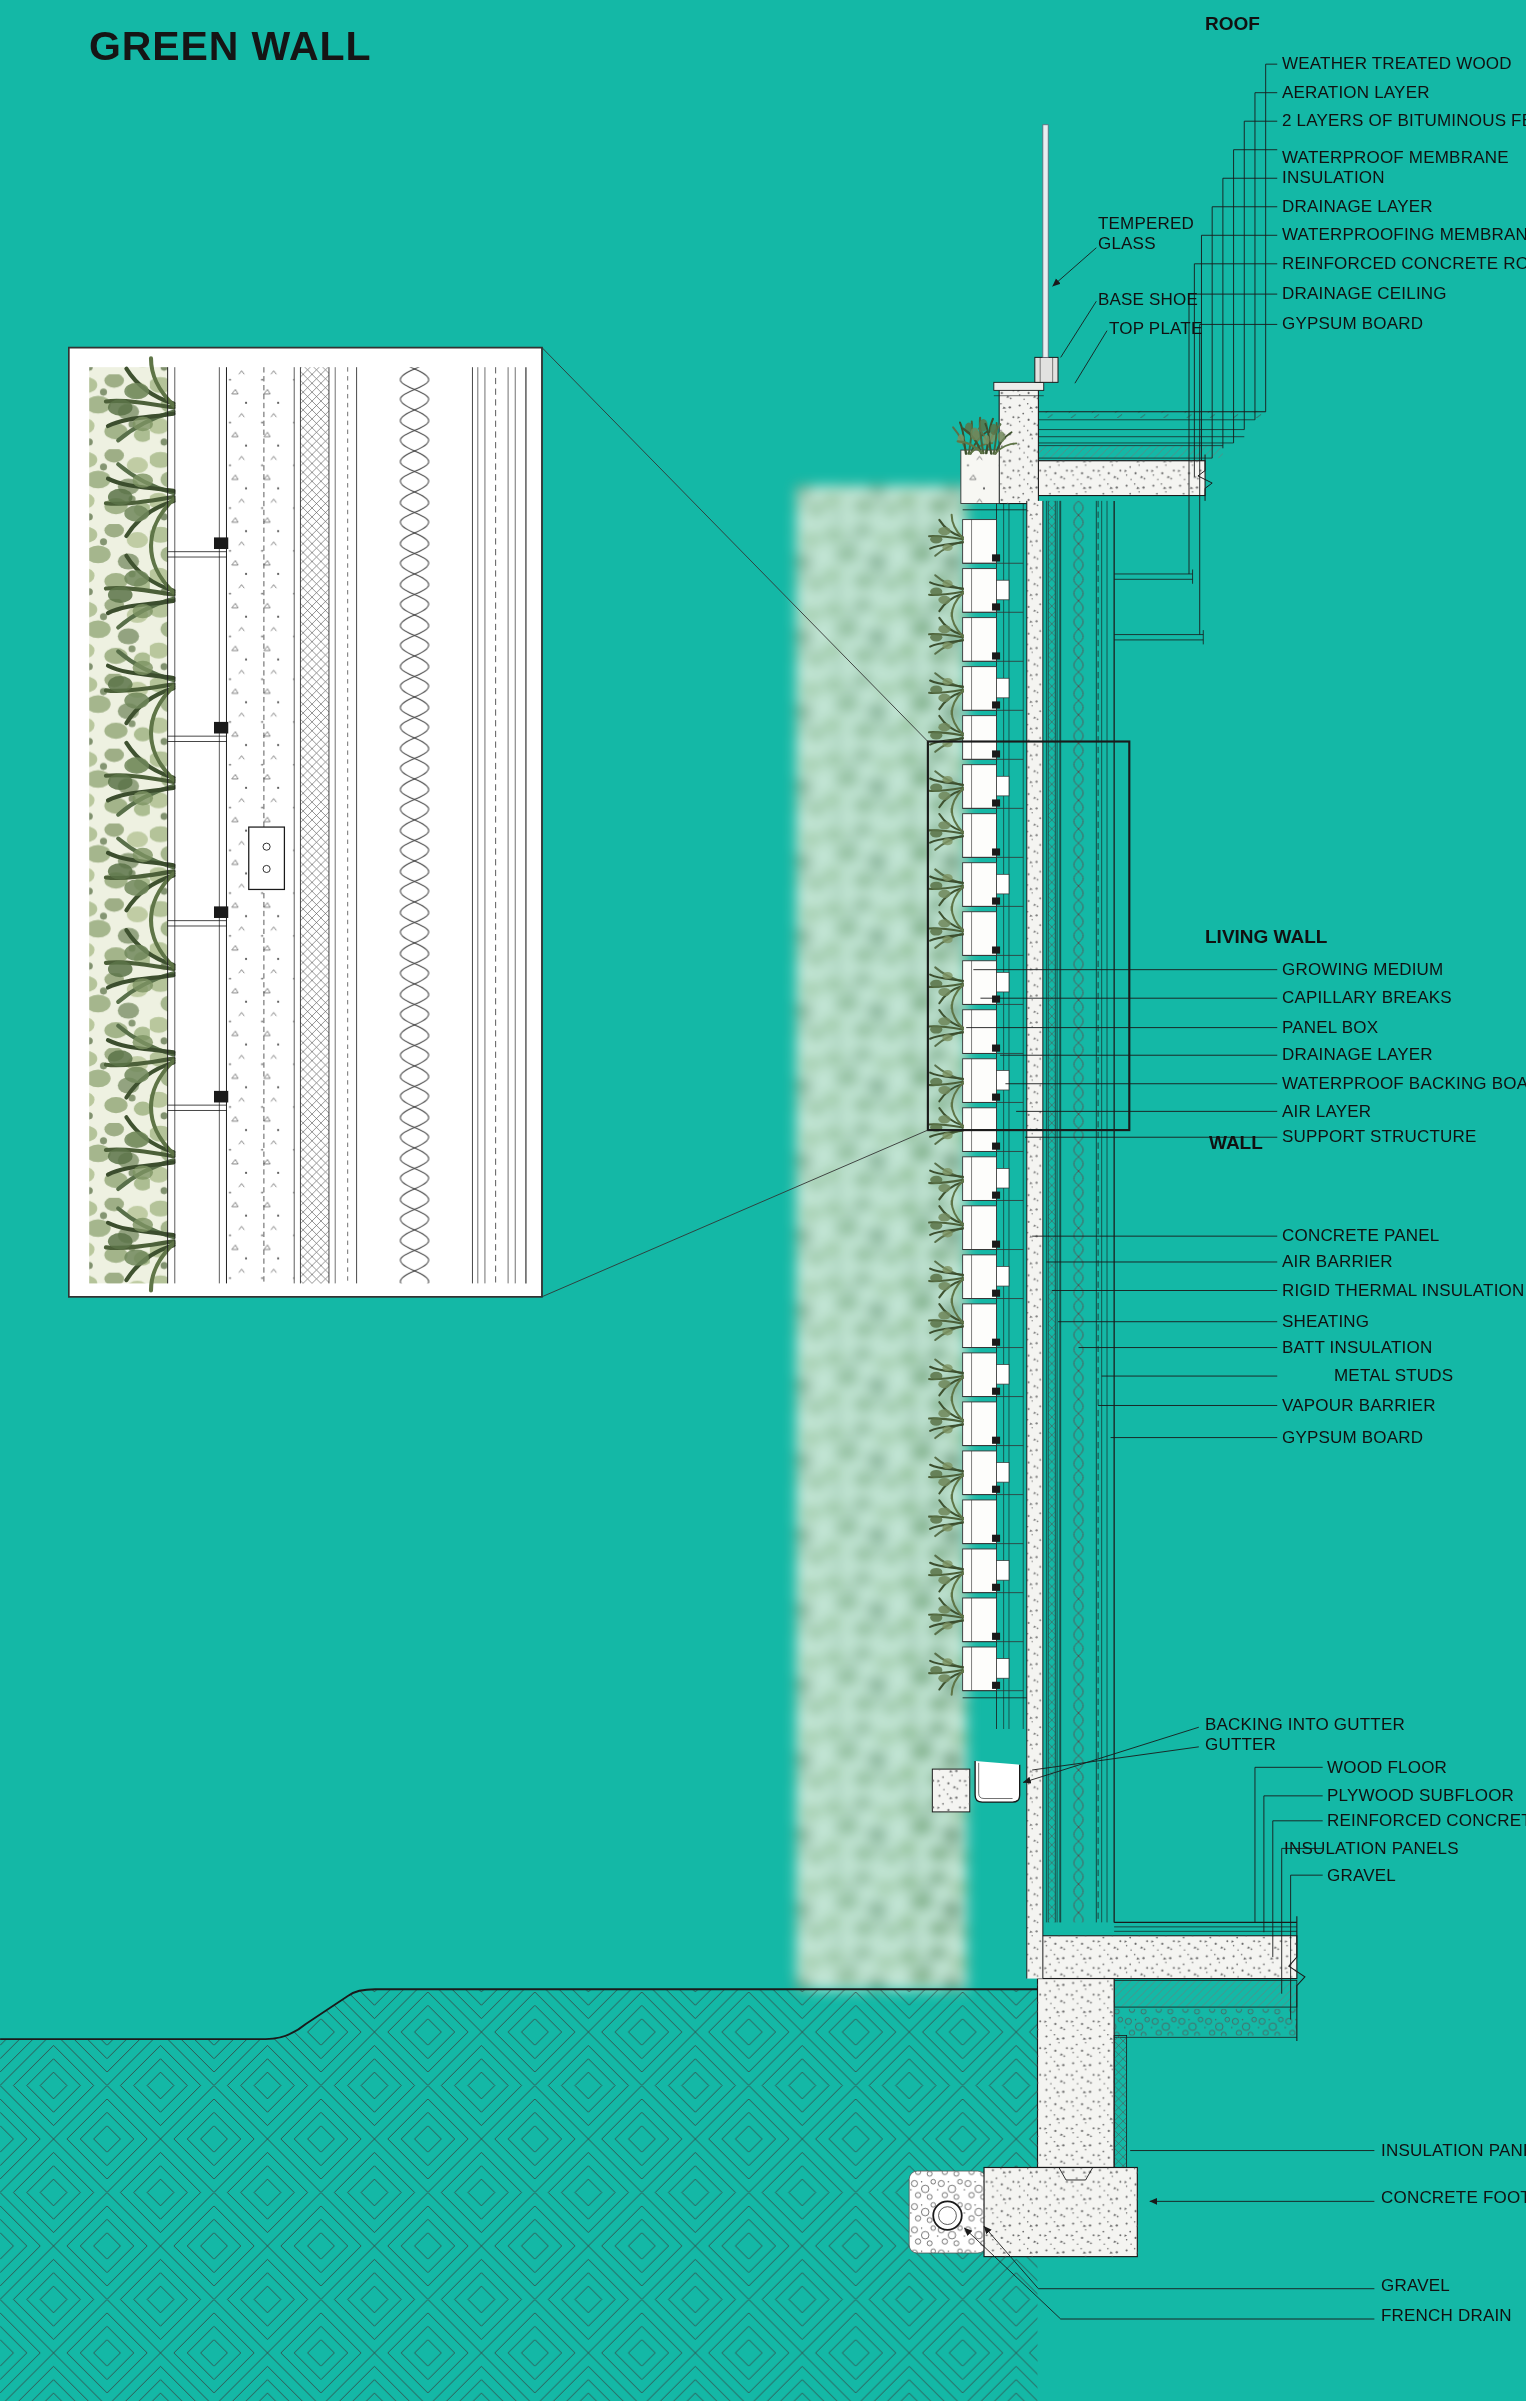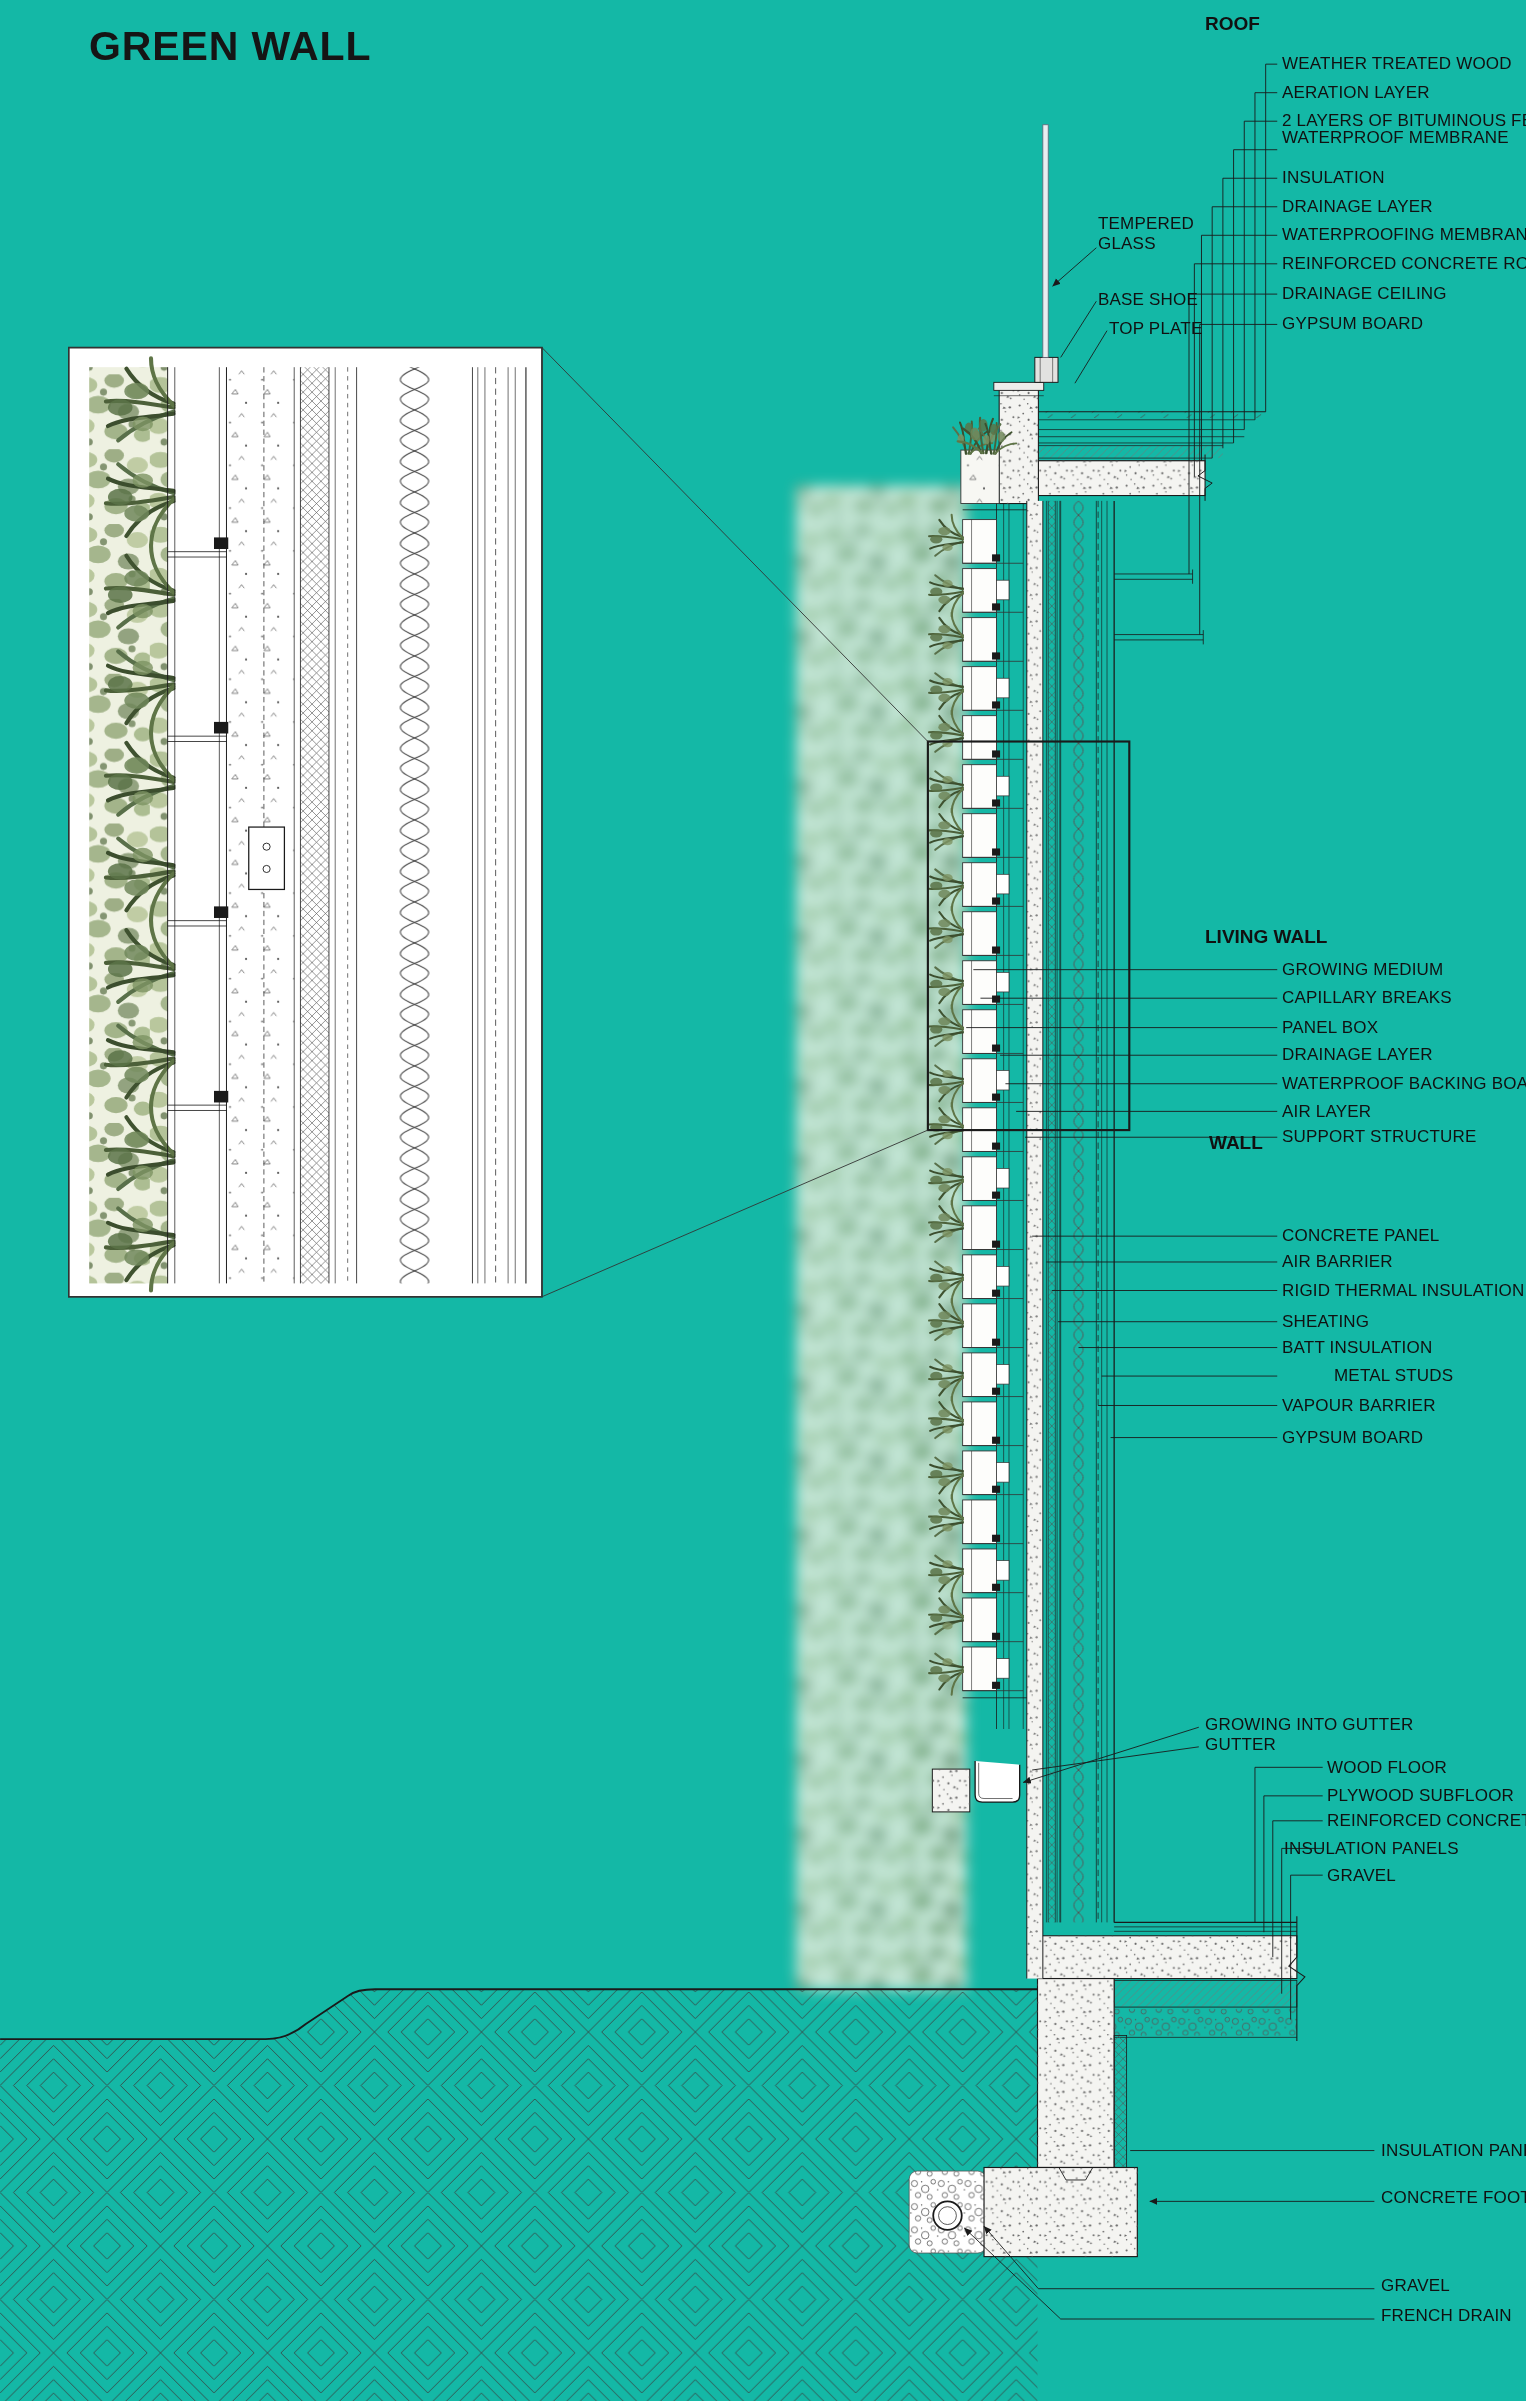--- a/index.html
+++ b/index.html
@@ -385,21 +385,21 @@
   <path d="M1542,2602 H1190 L1082,2500" marker-end="url(#arr)"></path>
 </g>
 </svg>
 
 <div class="title" style="left:89px;top:23px">GREEN WALL</div>
 
 <div class="hdr" style="left:1205px;top:24px">ROOF</div>
 <div class="lbl" style="left:1282px;top:64px">WEATHER TREATED WOOD</div>
 <div class="lbl" style="left:1282px;top:93px">AERATION LAYER</div>
 <div class="lbl" style="left:1282px;top:121px">2 LAYERS OF BITUMINOUS FELT</div>
-<div class="lbl" style="left:1282px;top:138px">WATERPROOF MEMBRANE</div>
+<div class="lbl" style="left:1282px;top:158px">WATERPROOF MEMBRANE</div>
 <div class="lbl" style="left:1282px;top:178px">INSULATION</div>
 <div class="lbl" style="left:1282px;top:207px">DRAINAGE LAYER</div>
 <div class="lbl" style="left:1282px;top:235px">WATERPROOFING MEMBRANE</div>
 <div class="lbl" style="left:1282px;top:264px">REINFORCED CONCRETE ROOF SL</div>
 <div class="lbl" style="left:1282px;top:294px">DRAINAGE CEILING</div>
 <div class="lbl" style="left:1282px;top:324px">GYPSUM BOARD</div>
 
 <div class="lbl wrap" style="left:1098px;top:234px">TEMPERED GLASS</div>
 <div class="lbl" style="left:1098px;top:300px">BASE SHOE</div>
 <div class="lbl" style="left:1109px;top:329px">TOP PLATE</div>
@@ -416,21 +416,21 @@
 <div class="hdr" style="left:1209px;top:1143px">WALL</div>
 <div class="lbl" style="left:1282px;top:1236px">CONCRETE PANEL</div>
 <div class="lbl" style="left:1282px;top:1262px">AIR BARRIER</div>
 <div class="lbl" style="left:1282px;top:1291px">RIGID THERMAL INSULATION</div>
 <div class="lbl" style="left:1282px;top:1322px">SHEATING</div>
 <div class="lbl" style="left:1282px;top:1348px">BATT INSULATION</div>
 <div class="lbl" style="left:1334px;top:1376px">METAL STUDS</div>
 <div class="lbl" style="left:1282px;top:1406px">VAPOUR BARRIER</div>
 <div class="lbl" style="left:1282px;top:1438px">GYPSUM BOARD</div>
 
-<div class="lbl" style="left:1205px;top:1725px">GROWING INTO GUTTER</div>
+<div class="lbl" style="left:1205px;top:1725px">BACKING INTO GUTTER</div>
 <div class="lbl" style="left:1205px;top:1745px">GUTTER</div>
 
 <div class="lbl" style="left:1327px;top:1768px">WOOD FLOOR</div>
 <div class="lbl" style="left:1327px;top:1796px">PLYWOOD SUBFLOOR</div>
 <div class="lbl" style="left:1327px;top:1821px">REINFORCED CONCRETE</div>
 <div class="lbl" style="left:1284px;top:1849px">INSULATION PANELS</div>
 <div class="lbl" style="left:1327px;top:1876px">GRAVEL</div>
 
 <div class="lbl" style="left:1381px;top:2151px">INSULATION PANEL</div>
 <div class="lbl" style="left:1381px;top:2198px">CONCRETE FOOTIN</div>

